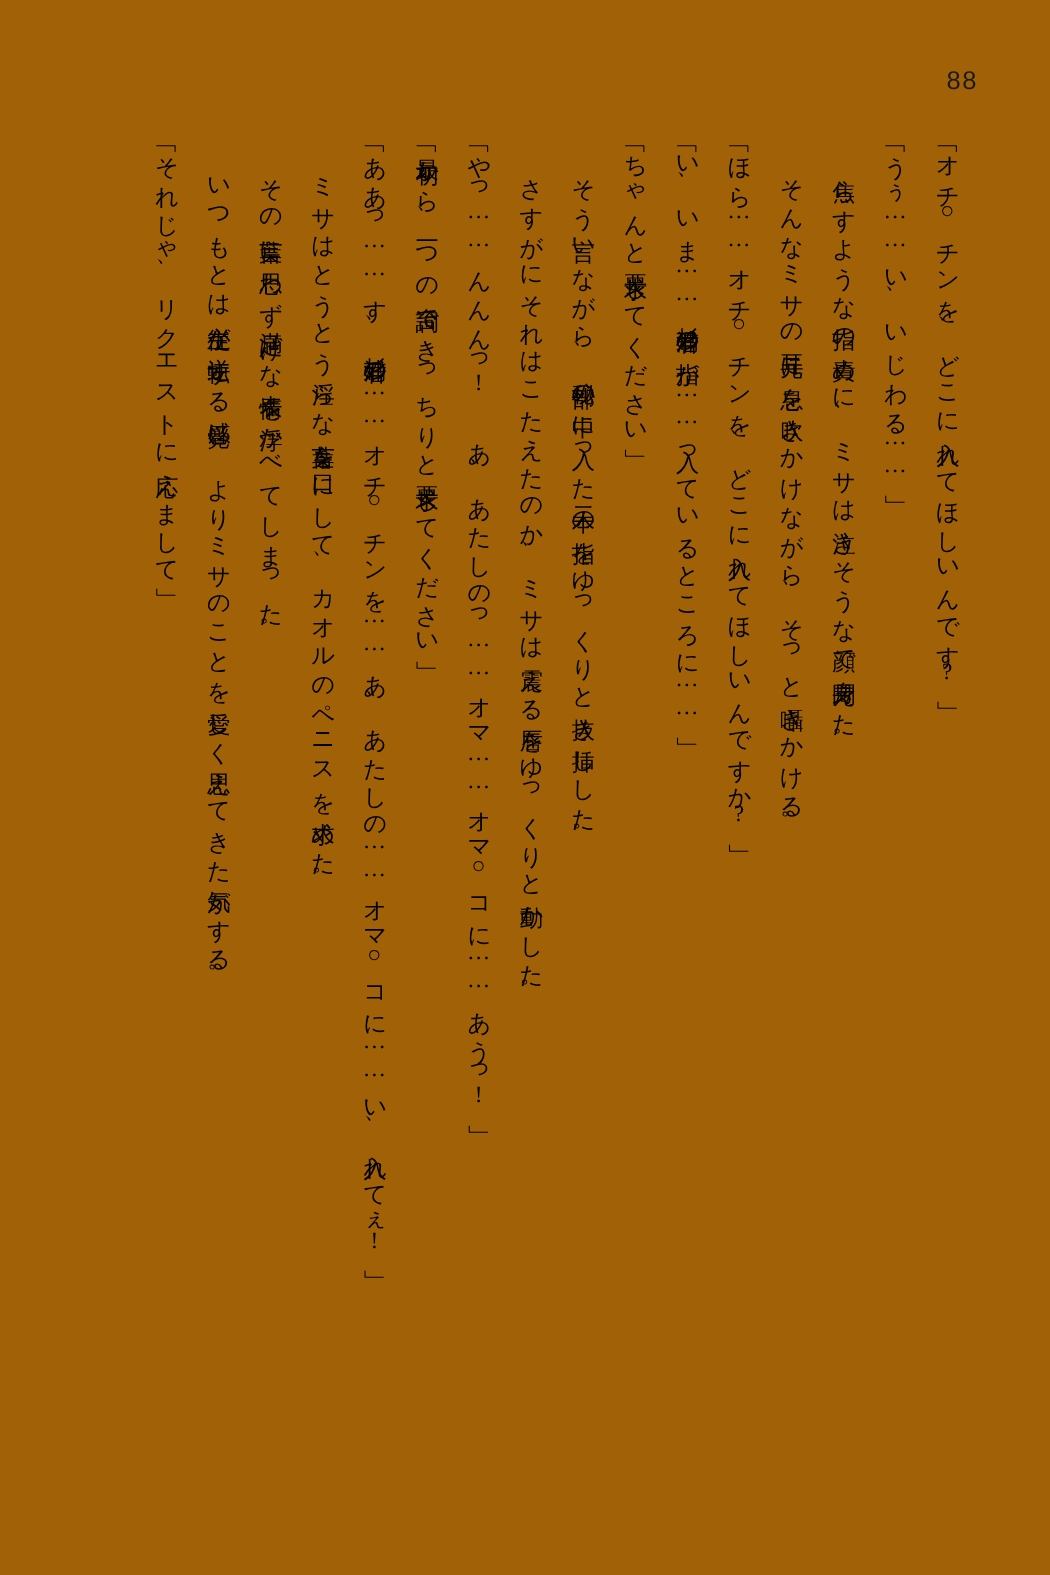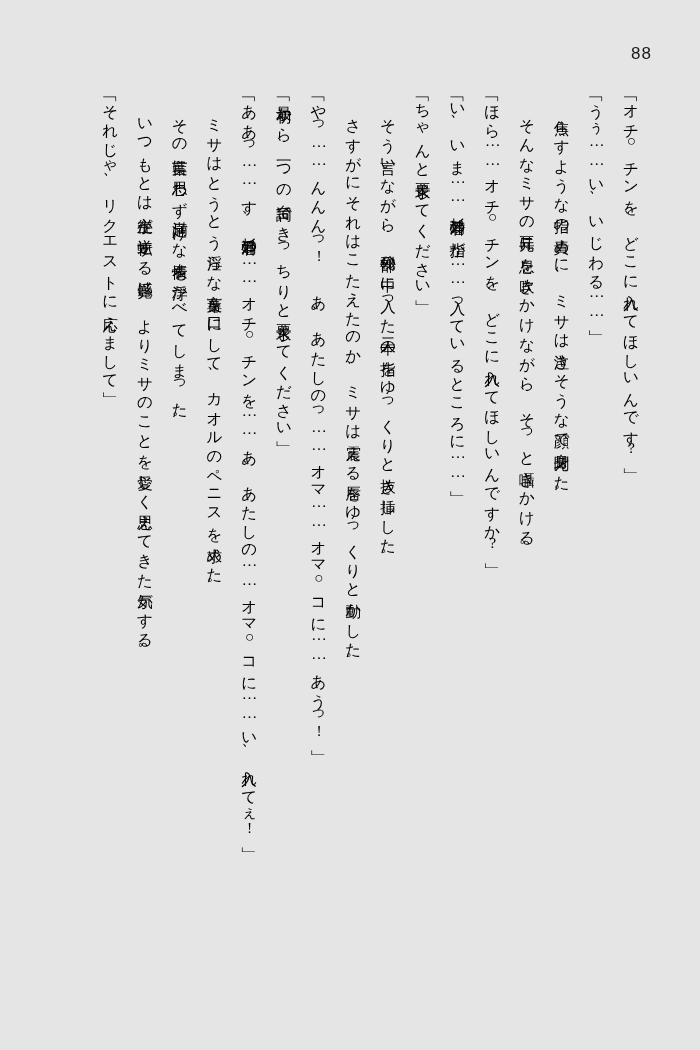--- a/index.html
+++ b/index.html
@@ -4,21 +4,21 @@
 <style>
   html, body {
     margin: 0;
     padding: 0;
     background: #ffffff;
   }
   .page {
     position: relative;
     width: 700px;
     height: 1050px;
-    background: #e5e5e5;
+    background: #a16207;
     overflow: hidden;
     font-family: "Liberation Serif", "DejaVu Serif", serif;
     color: #000000;
   }
   .page-number {
     position: absolute;
     top: 44px;
     right: 48px;
     font-size: 17px;
     font-family: "Liberation Sans", sans-serif;

